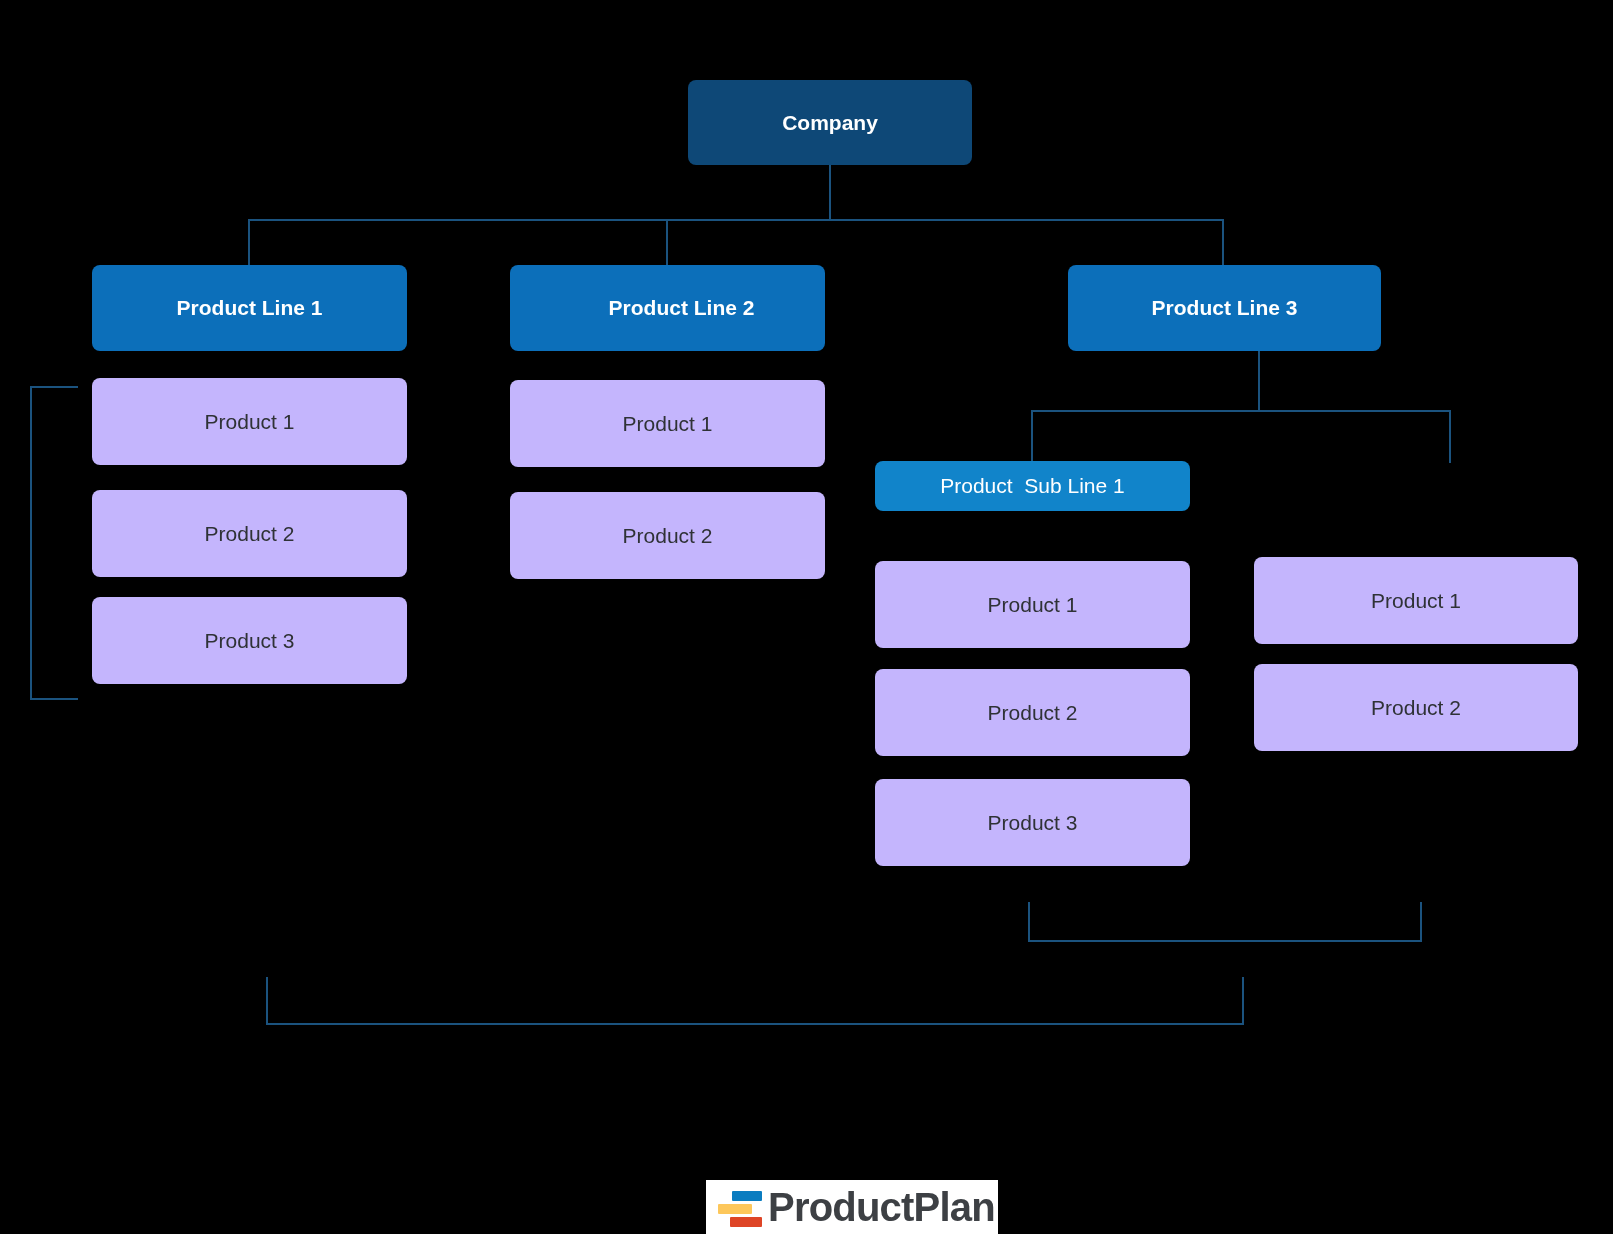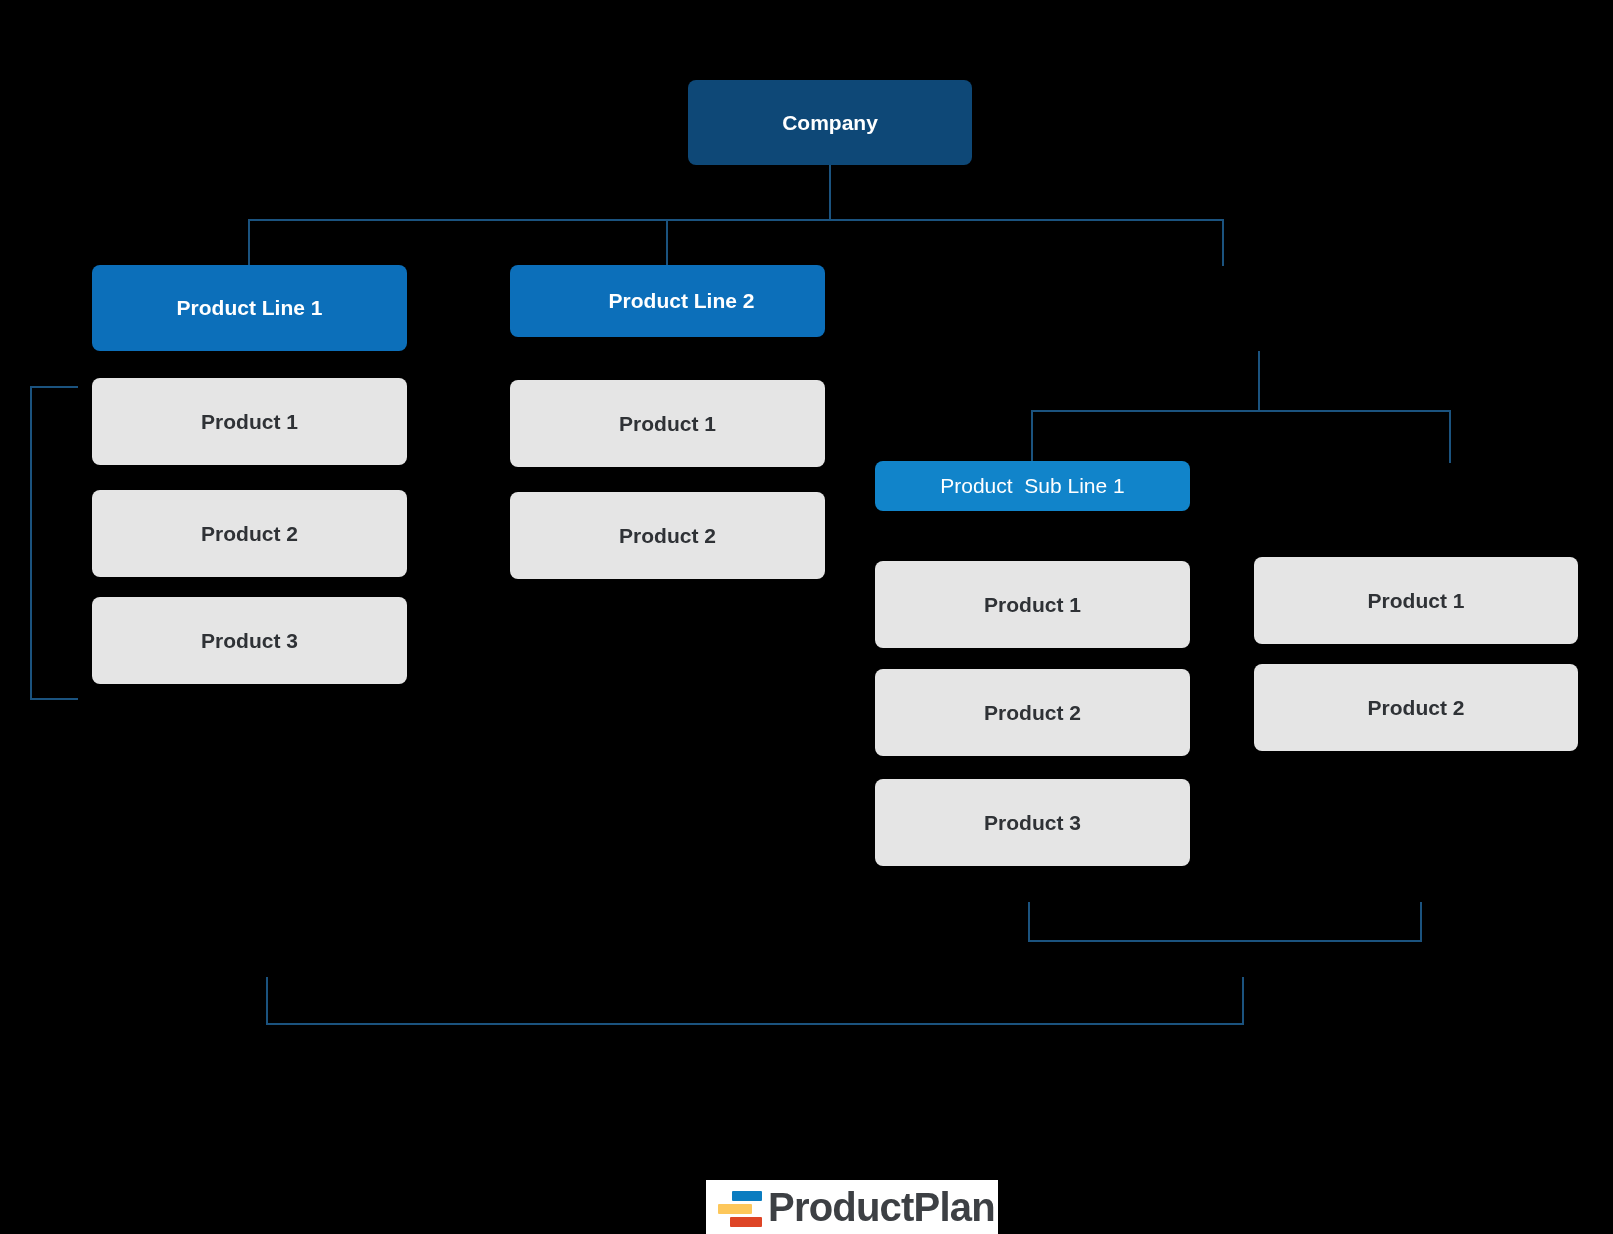--- a/index.html
+++ b/index.html
@@ -52,24 +52,24 @@
     font-size: 21px;
     font-weight: bold;
   }
   .node.subline {
     background: #1184CA;
     color: #ffffff;
     font-size: 21px;
     font-weight: normal;
   }
   .node.product {
-    background: #e5e5e5;
+    background: #c4b5fd;
     color: #2F3236;
     font-size: 21px;
-    font-weight: bold;
+    font-weight: normal;
   }
 
   
   .conn-v {
     position: absolute;
     width: 2px;
     background: #1B537F;
   }
   .conn-h {
     position: absolute;
@@ -148,31 +148,34 @@
   </div>
   <div class="node product" style="left:92px; top:490px; width:315px; height:87px;">
     <span>Product 2</span>
   </div>
   <div class="node product" style="left:92px; top:597px; width:315px; height:87px;">
     <span>Product 3</span>
   </div>
 
   <div class="bracket open-right" style="left:30px; top:386px; width:48px; height:314px;"></div>
 
-  <div class="node line" style="left:510px; top:265px; width:315px; height:72px;padding-left:28px;">
+  <div class="node line" style="left:510px; top:265px; width:315px; height:86px;padding-left:28px;">
     <span>Product Line 2</span>
   </div>
 
   <div class="node product" style="left:510px; top:380px; width:315px; height:87px;">
     <span>Product 1</span>
   </div>
   <div class="node product" style="left:510px; top:492px; width:315px; height:87px;">
     <span>Product 2</span>
   </div>
 
+  <div class="node line" style="left:1068px; top:265px; width:313px; height:86px;">
+    <span>Product Line 3</span>
+  </div>
 
   <div class="conn-v" style="left:1258px; top:351px; height:61px;"></div>
   <div class="conn-h" style="left:1031px; top:410px; width:420px;"></div>
   <div class="conn-v" style="left:1031px; top:410px; height:53px;"></div>
   <div class="conn-v" style="left:1449px; top:410px; height:53px;"></div>
 
   <div class="node subline" style="left:875px; top:461px; width:315px; height:50px;">
     <span>Product  Sub Line 1</span>
   </div>
 

